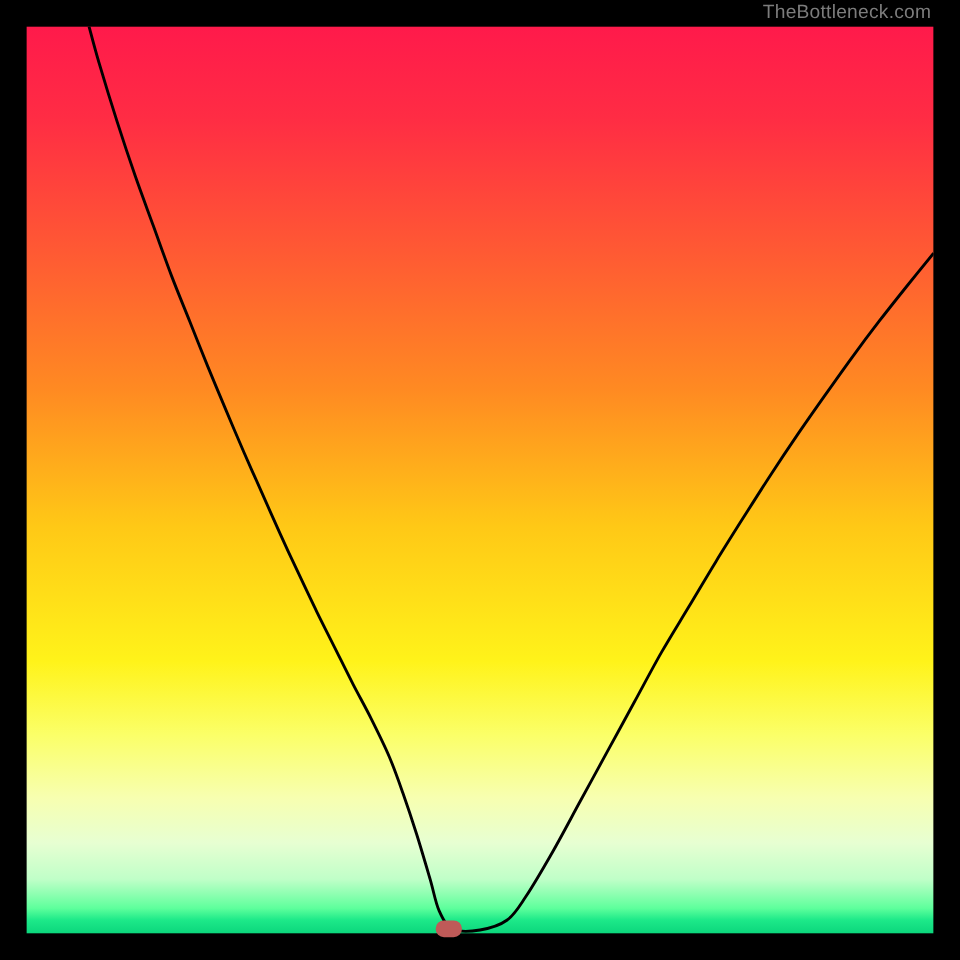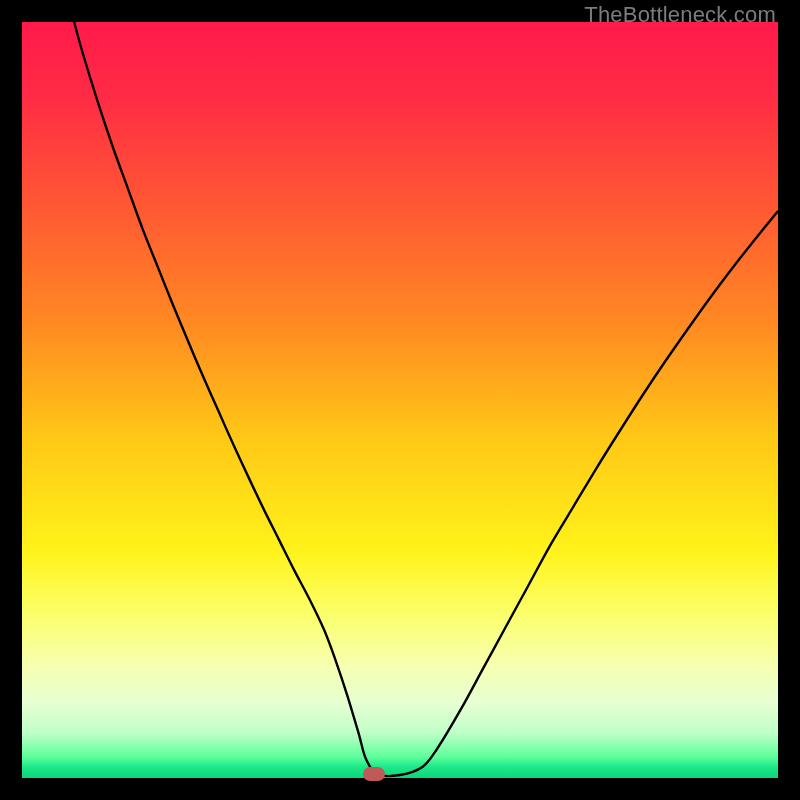--- a/index.html
+++ b/index.html
@@ -24,21 +24,21 @@
     left: 0;
     top: 0;
     width: 756px;
     height: 756px;
   }
   .watermark {
     position: absolute;
     top: 2px;
     right: 24px;
     color: #7c7c7c;
-    font-size: 22px;
+    font-size: 16px;
     font-weight: 400;
     letter-spacing: 0.2px;
   }
   .marker {
     position: absolute;
     width: 22px;
     height: 14px;
     background: #bf5a58;
     border-radius: 7px;
     transform: translate(-50%, -50%);

